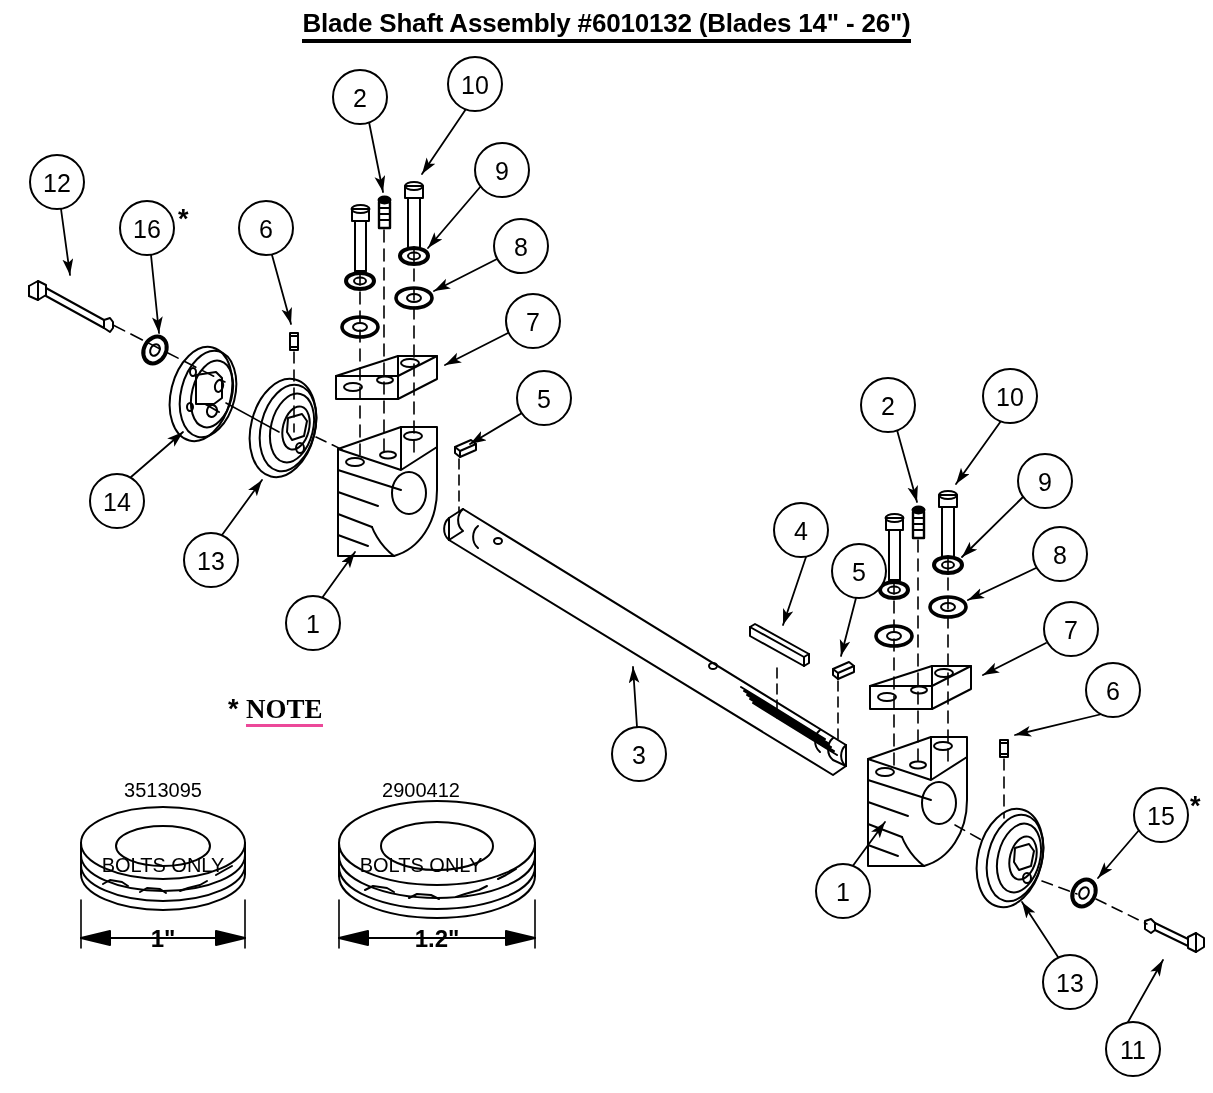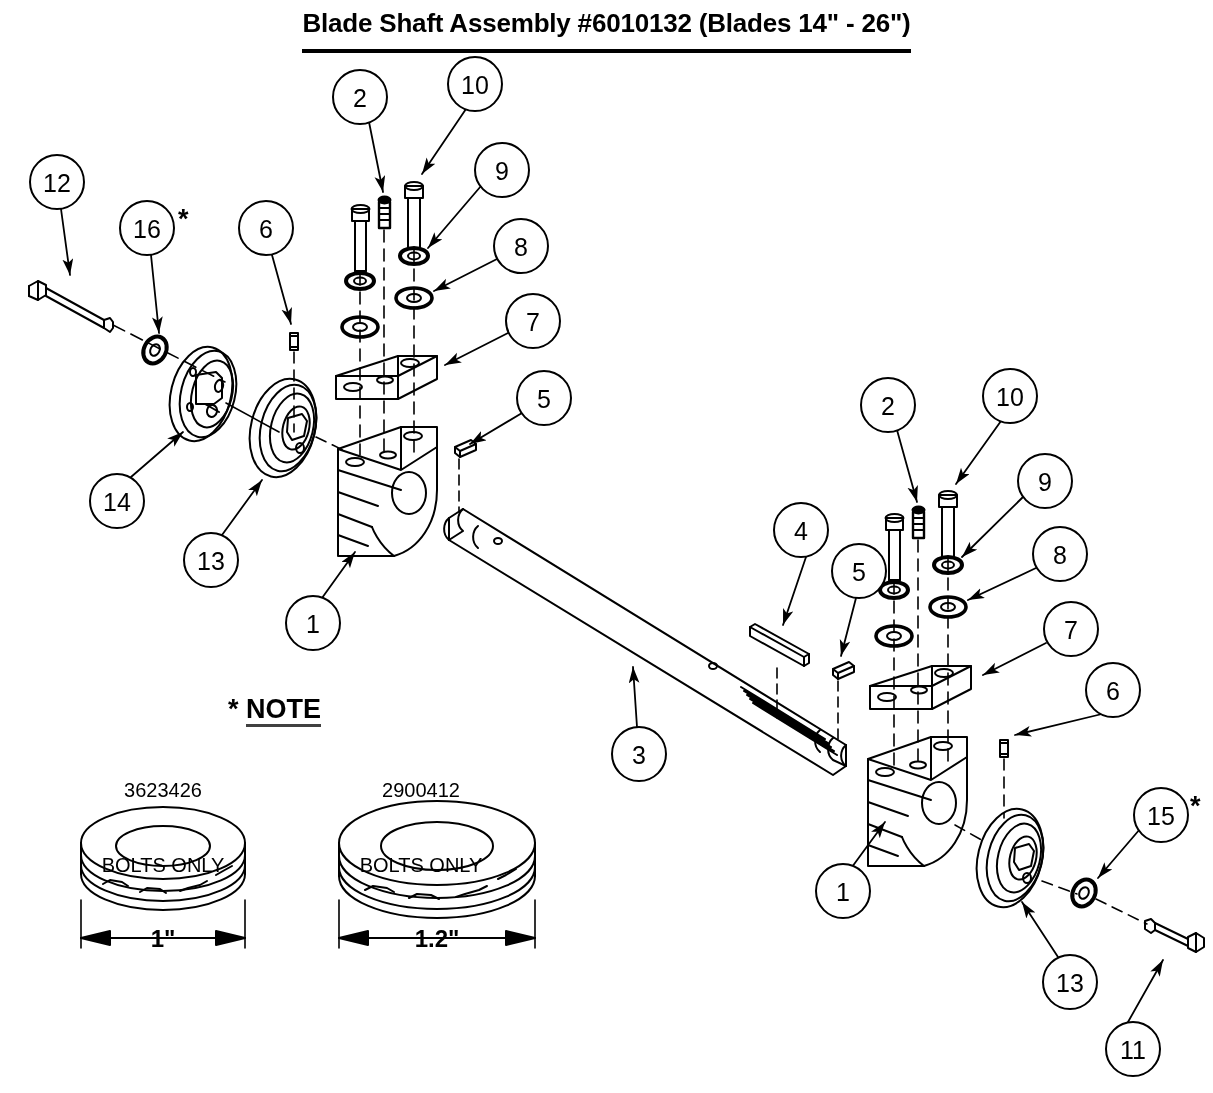--- a/index.html
+++ b/index.html
@@ -23,35 +23,35 @@
     left: 0;
     top: 8px;
     width: 1213px;
     text-align: center;
     font-size: 26px;
     font-weight: bold;
     letter-spacing: -0.2px;
   }
   #title span {
     border-bottom: 4px solid #000;
-    padding-bottom: 11px;
+    padding-bottom: 1px;
   }
   svg.layer {
     position: absolute;
     left: 0;
     top: 0;
     width: 1213px;
     height: 1093px;
   }
   .note-title {
     position: absolute;
     font-size: 27px;
     font-weight: bold;
   }
-  .note-title u { text-decoration: none; border-bottom: 3px solid #404040; }
+  .note-title u { text-decoration: none; border-bottom: 3px solid #ec4899; font-family: Liberation Serif, serif; }
   .note-col {
     position: absolute;
     text-align: center;
     font-size: 20px;
     line-height: 25px;
     white-space: pre;
   }
   .dim-label {
     position: absolute;
     font-size: 24px;
@@ -491,21 +491,21 @@
         </g>
       </g>
   </svg>
 
   <div class="note-title" style="left:228px; top:694px;">
     <span>*</span>
     <u>NOTE</u>
   </div>
 
   <div class="note-col" style="left:40px; top:728px; width:246px;">
-    <div>3623426</div>
+    <div>3513095</div>
     <div>BOLTS ONLY</div>
   </div>
 
   <div class="note-col" style="left:298px; top:728px; width:246px;">
     <div>2900412</div>
     <div>BOLTS ONLY</div>
   </div>
 
   <div class="dim-label" style="left:113px; top:925px; width:100px;">1"</div>
   <div class="dim-label" style="left:387px; top:925px; width:100px;">1.2"</div>

